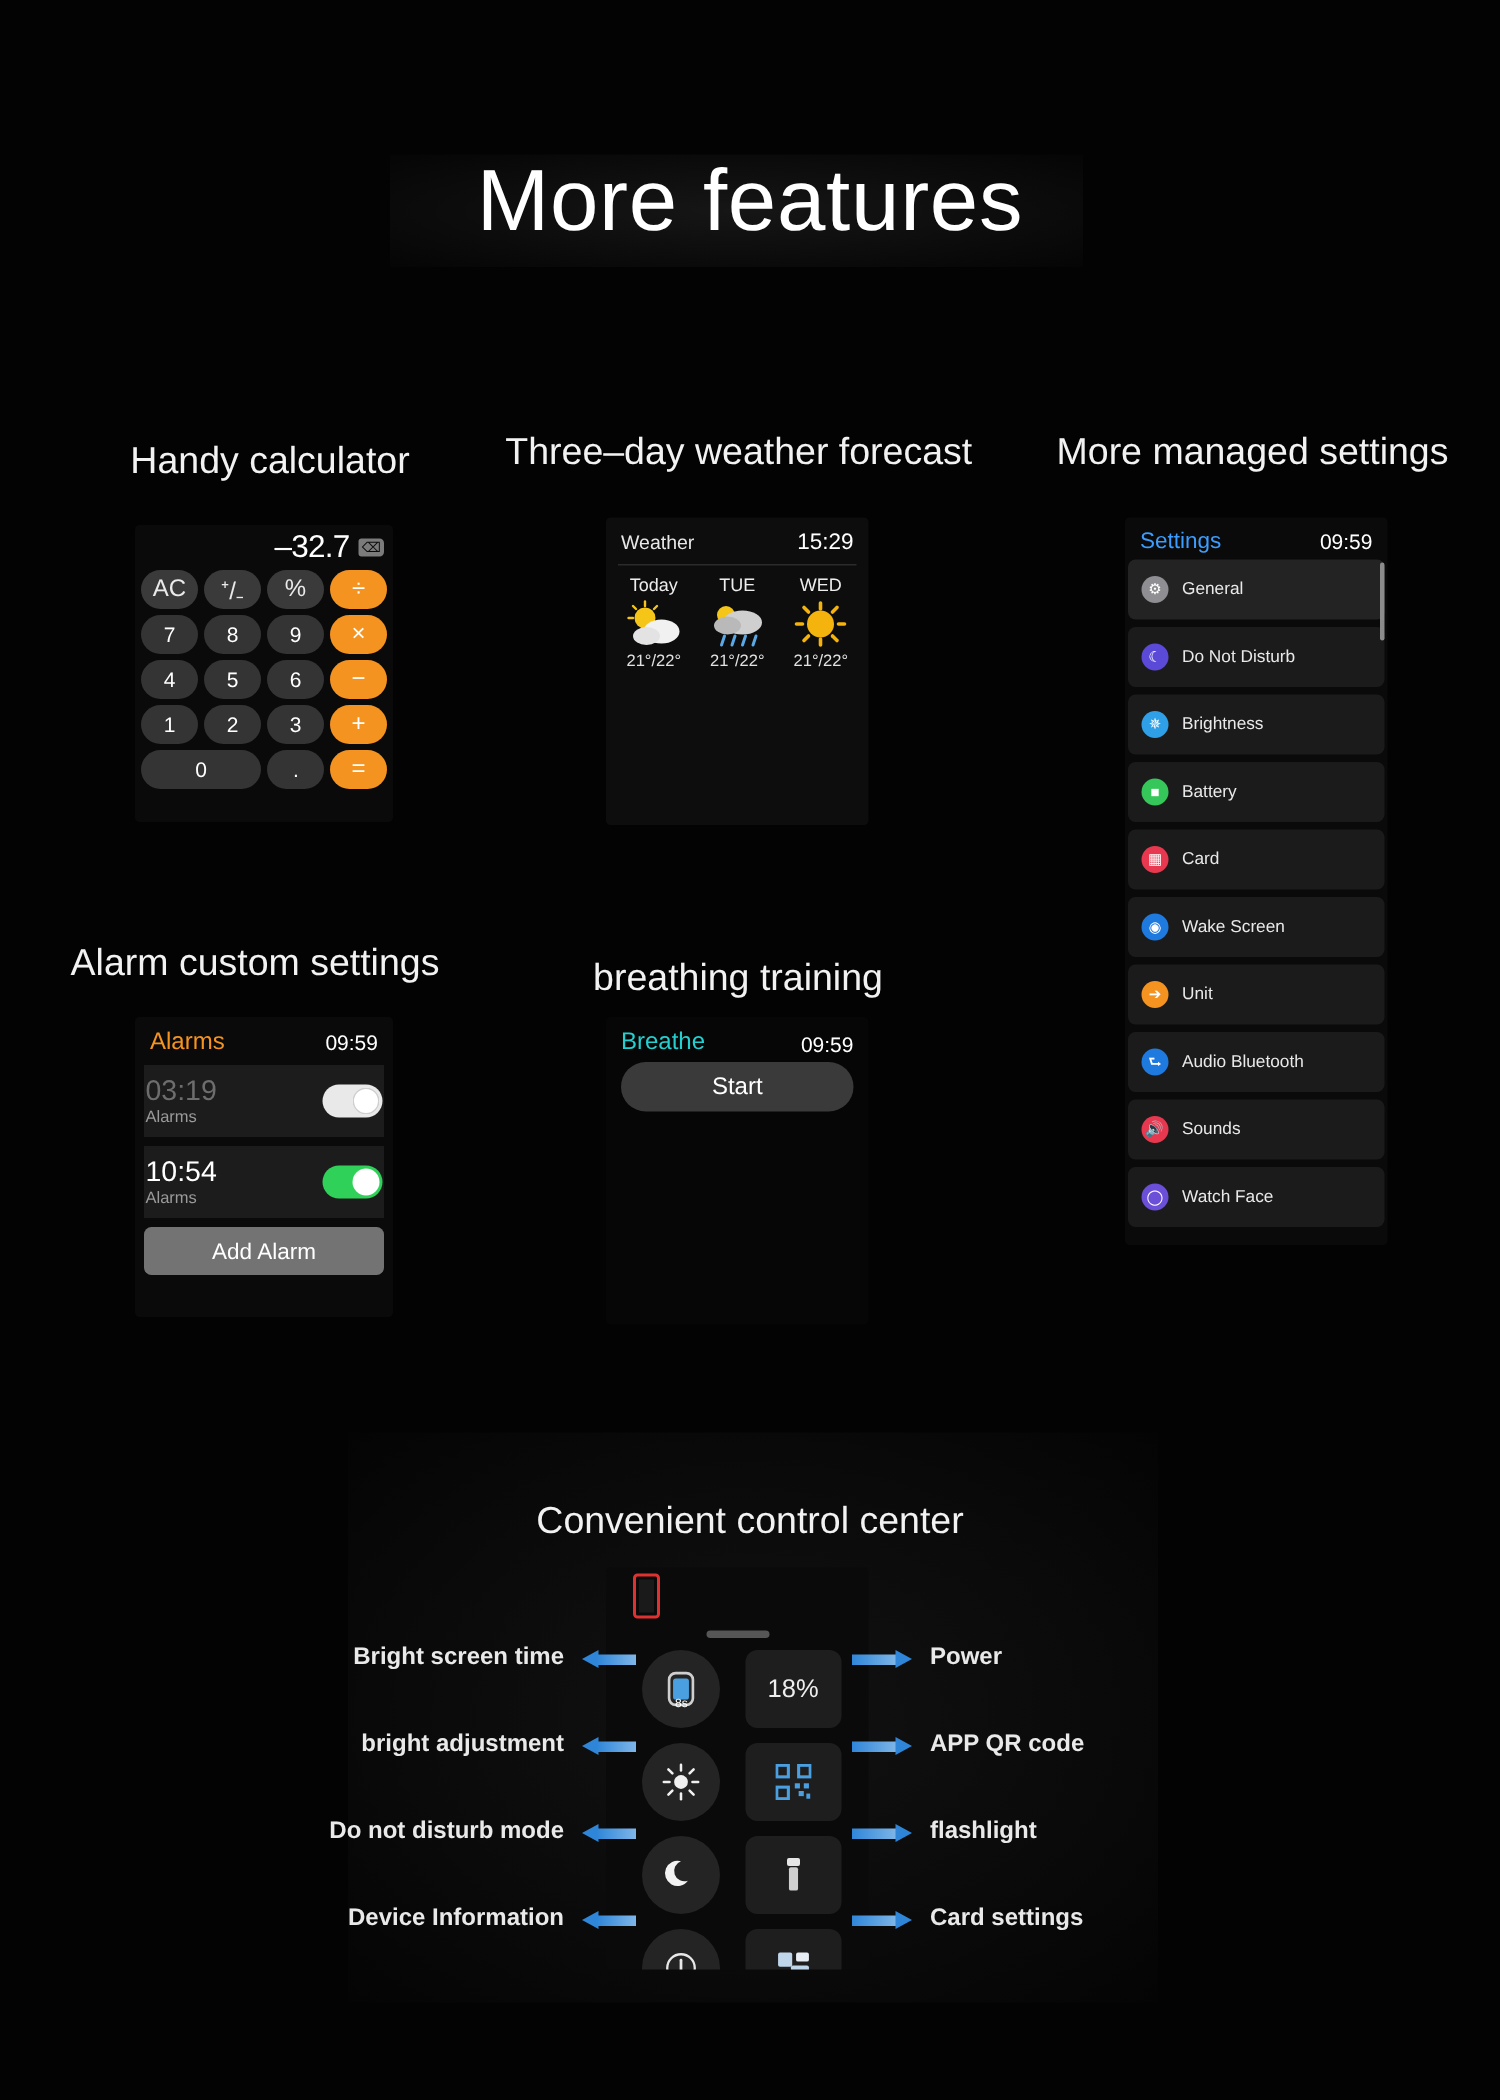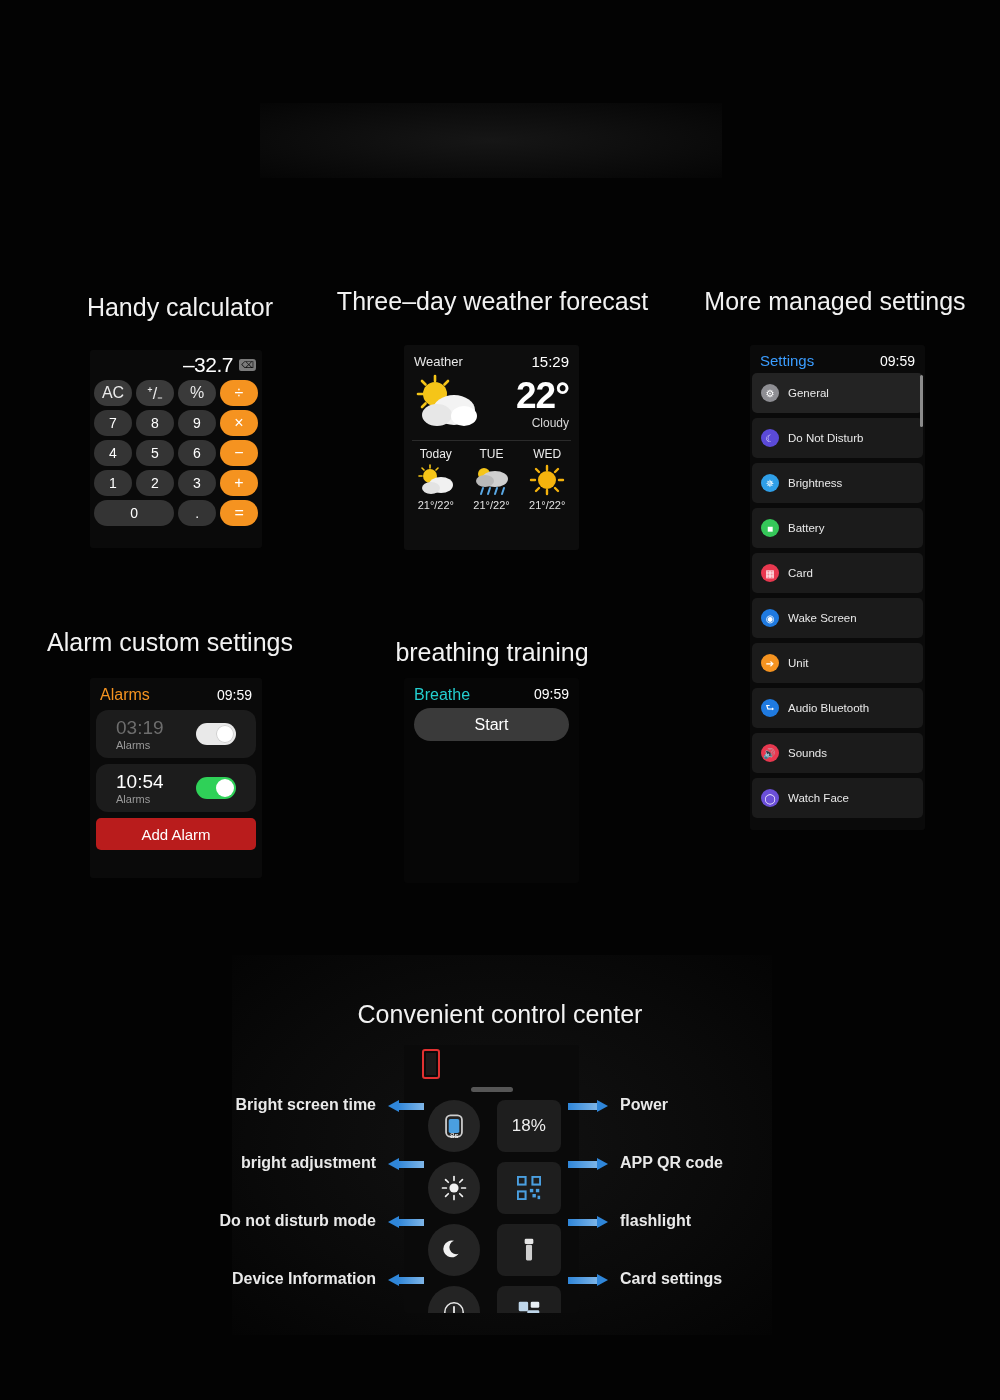--- a/index.html
+++ b/index.html
@@ -95,38 +95,38 @@
            display: flex; align-items: center; justify-content: center;
            font-size: 10px; color: #fff; }
   .s-label { font-size: 11.5px; color: #e9e9e9; }
   .s-scroll { position: absolute; right: 2px; top: 2px; width: 3px; height: 52px; background: #8b8b8b; border-radius: 2px; }
 
   
   #alarms { left: 90px; top: 678px; width: 172px; height: 200px; background: #0a0a0a; }
   .a-head { display: flex; justify-content: space-between; align-items: center; padding: 8px 10px 6px 10px; }
   .a-head .at { font-size: 16px; color: #f59320; }
   .a-head .ac2 { font-size: 14px; color: #fff; }
-  .a-row { display: flex; align-items: center; background: #1c1c1c; border-radius: 12px; margin: 0 6px 6px 6px; padding: 7px 20px; }
+  .a-row { display: flex; align-items: center; background: #1c1c1c; border-radius: 0; margin: 0 6px 6px 6px; padding: 7px 1px; }
   .a-row .a-time { font-size: 19px; line-height: 21px; font-weight: 400; }
   .a-row .a-sub { font-size: 11px; color: #9a9a9a; margin-top: 1px; }
   .a-row.off .a-time { color: #6d6d6d; }
   .a-row.on .a-time { color: #fff; }
   .toggle { margin-left: auto; width: 40px; height: 22px; border-radius: 11px; position: relative; }
   .toggle .knob { position: absolute; top: 2px; width: 18px; height: 18px; border-radius: 50%; background: #fff; }
   .toggle.off { background: #fff; }
   .toggle.off .knob { left: 20px; background: #fff; box-shadow: 0 0 0 1px #cfcfcf inset; }
   .toggle.off { background: #e9e9e9; }
   .toggle.on { background: #2fd158; }
   .toggle.on .knob { left: 20px; }
-  .a-add { margin: 4px 6px 0 6px; height: 32px; background: #b91c1c; border-radius: 5px;
+  .a-add { margin: 4px 6px 0 6px; height: 32px; background: #737373; border-radius: 5px;
            display: flex; align-items: center; justify-content: center; font-size: 15px; color: #fff; }
 
   
   #breathe { left: 404px; top: 678px; width: 175px; height: 205px; background: #060606; }
-  .b-head { display: flex; justify-content: space-between; align-items: flex-start; padding: 8px 10px 0 10px; gap: 28px; }
+  .b-head { display: flex; justify-content: space-between; align-items: flex-end; padding: 8px 10px 0 10px; gap: 28px; }
   .b-head .bt { font-size: 16px; color: #24cfd0; }
   .b-head .bc { font-size: 14px; color: #fff; }
   .b-flower { position: relative; width: 175px; height: 118px; }
   .petal { position: absolute; width: 66px; height: 66px; border-radius: 50%;
            background: rgba(40,190,200,0.55); mix-blend-mode: screen; }
   .b-text { position: absolute; left: 0; top: 62px; width: 175px; text-align: center;
             font-size: 13px; color: #fff; }
   .b-start { margin: 4px 10px 0 10px; height: 33px; background: #3a3a3a; border-radius: 17px;
              display: flex; align-items: center; justify-content: center; font-size: 16px; color: #fff; }
 
@@ -159,20 +159,21 @@
     position: absolute; left: 232px; top: 955px; width: 540px; height: 380px;
     background: radial-gradient(ellipse at center, #121212 0%, #0a0a0a 60%, #040404 100%);
   }
 </style>
 </head>
 <body>
 
 <div class="page">
 
   <div class="hero-bg"></div>
+  <div class="hero-title">More features</div>
 
   <div class="caption" style="left:40px; top:291px; width:280px;">Handy calculator</div>
   <div class="caption" style="left:320px; top:285px; width:345px;">Three–day weather forecast</div>
   <div class="caption" style="left:680px; top:285px; width:310px;">More managed settings</div>
   <div class="caption" style="left:20px; top:626px; width:300px;">Alarm custom settings</div>
   <div class="caption" style="left:352px; top:636px; width:280px;">breathing training</div>
 
   <div class="watch" id="calc">
     <div class="calc-display">
       <span class="val">–32.7</span>
@@ -208,41 +209,20 @@
         <div class="key">.</div>
         <div class="key op">=</div>
       </div>
     </div>
   </div>
 
   <div class="watch" id="weather">
     <div class="w-head">
       <span class="t1">Weather</span>
       <span class="t2">15:29</span>
-    </div>
-    <div class="w-main">
-      <div class="w-icon-lg">
-        <svg viewBox="0 0 72 62" width="72" height="62">
-          <circle cx="25" cy="22" r="12" fill="#f5c518"></circle>
-          <g stroke="#f5c518" stroke-width="2.6" stroke-linecap="round">
-            <line x1="25" y1="4" x2="25" y2="9"></line>
-            <line x1="8" y1="22" x2="13" y2="22"></line>
-            <line x1="12" y1="9" x2="15.5" y2="12.5"></line>
-            <line x1="38" y1="9" x2="34.5" y2="12.5"></line>
-            <line x1="12" y1="35" x2="15.5" y2="31.5"></line>
-          </g>
-          <ellipse cx="44" cy="38" rx="21" ry="15" fill="#f3f3f3"></ellipse>
-          <ellipse cx="27" cy="43" rx="15" ry="11" fill="#e7e7e7"></ellipse>
-          <ellipse cx="54" cy="44" rx="13" ry="10" fill="#ffffff"></ellipse>
-        </svg>
-      </div>
-      <div class="w-temp">
-        <div class="deg">22°</div>
-        <div class="cond">Cloudy</div>
-      </div>
     </div>
     <div class="w-sep"></div>
     <div class="w-days">
       <div class="w-day">
         <div class="dn">Today</div>
         <div class="di">
           <svg viewBox="0 0 40 32" width="40" height="32">
             <circle cx="14" cy="12" r="7" fill="#f5c518"></circle>
             <g stroke="#f5c518" stroke-width="1.6" stroke-linecap="round">
               <line x1="14" y1="1" x2="14" y2="4"></line>

